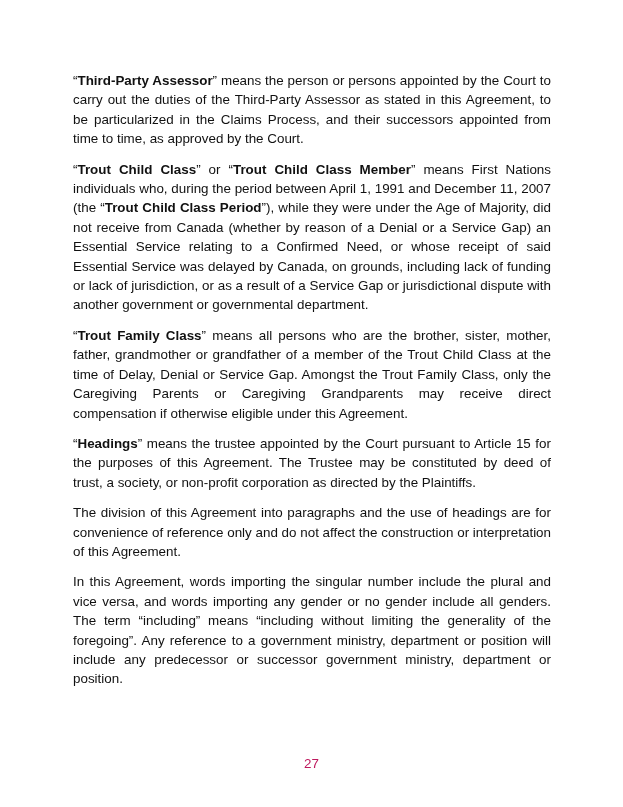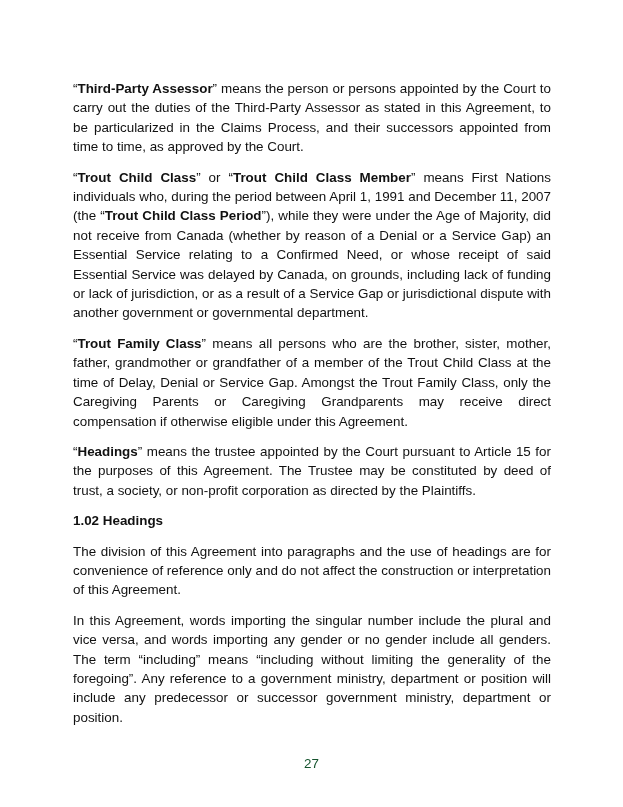--- a/index.html
+++ b/index.html
@@ -7,48 +7,47 @@
   .page {
     position: absolute;
     left: 73px;
     top: 71px;
     width: 478px;
     font-family: "Liberation Sans", sans-serif;
     font-size: 13.4px;
     line-height: 19.4px;
     color: #111111;
   }
-  .para { margin: 8px 0 11px 0; text-align: justify; }
+  .para { margin: 0 0 11px 0; text-align: justify; }
   .heading { margin: 0 0 11px 0; font-weight: bold; }
   b { font-weight: bold; }
   .page-number {
     position: absolute;
     left: 0; right: 0;
     top: 756px;
     text-align: center;
     font-family: "Liberation Sans", sans-serif;
     font-size: 13.4px;
-    color: #14532d;
+    color: #be185d;
   }
 </style>
 </head>
 <body>
 
 <div class="page">
 
   <p class="para"><span>“</span><b>Third-Party Assessor</b><span>” means the person or persons appointed by the Court to carry out the duties of the Third-Party Assessor as stated in this Agreement, to be particularized in the Claims Process, and their successors appointed from time to time, as approved by the Court.</span></p>
 
   <p class="para"><span>“</span><b>Trout Child Class</b><span>” or “</span><b>Trout Child Class Member</b><span>” means First Nations individuals who, during the period between April 1, 1991 and December 11, 2007 (the “</span><b>Trout Child Class Period</b><span>”), while they were under the Age of Majority, did not receive from Canada (whether by reason of a Denial or a Service Gap) an Essential Service relating to a Confirmed Need, or whose receipt of said Essential Service was delayed by Canada, on grounds, including lack of funding or lack of jurisdiction, or as a result of a Service Gap or jurisdictional dispute with another government or governmental department.</span></p>
 
   <p class="para"><span>“</span><b>Trout Family Class</b><span>” means all persons who are the brother, sister, mother, father, grandmother or grandfather of a member of the Trout Child Class at the time of Delay, Denial or Service Gap. Amongst the Trout Family Class, only the Caregiving Parents or Caregiving Grandparents may receive direct compensation if otherwise eligible under this Agreement.</span></p>
 
 
 
   <p class="para"><span>“</span><b>Headings</b><span>” means the trustee appointed by the Court pursuant to Article 15 for the purposes of this Agreement. The Trustee may be constituted by deed of trust, a society, or non-profit corporation as directed by the Plaintiffs.</span></p>
 
-  <p class="heading">1.02 Headings</p>
   <p class="para">The division of this Agreement into paragraphs and the use of headings are for convenience of reference only and do not affect the construction or interpretation of this Agreement.</p>
 
   <p class="para">In this Agreement, words importing the singular number include the plural and vice versa, and words importing any gender or no gender include all genders. The term “including” means “including without limiting the generality of the foregoing”. Any reference to a government ministry, department or position will include any predecessor or successor government ministry, department or position.</p>
 
 </div>
 
 <div class="page-number">27</div>
 
 </body></html>

